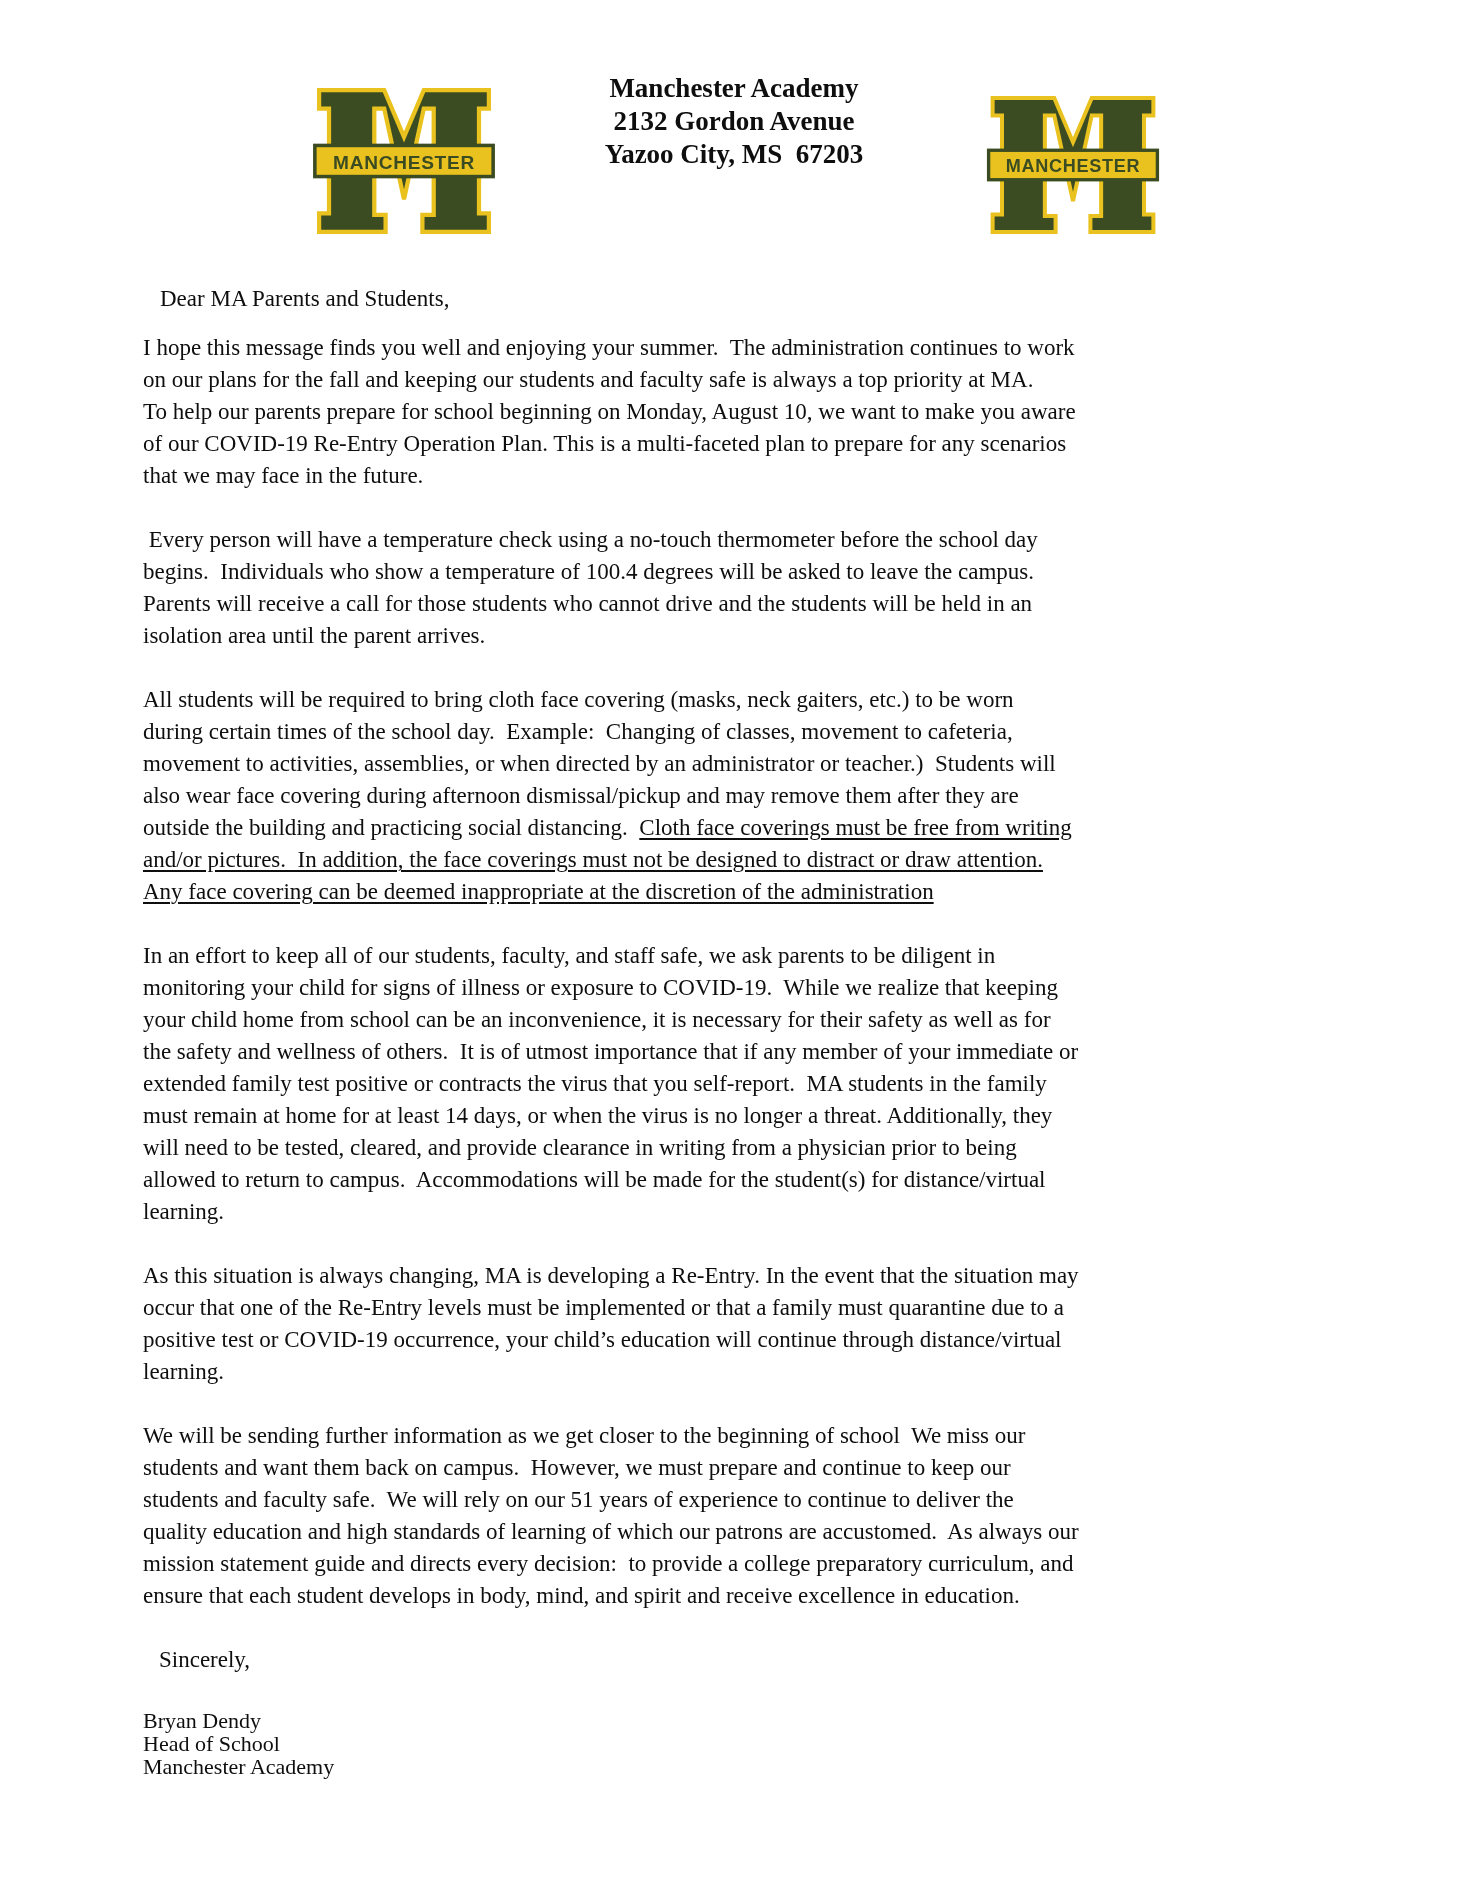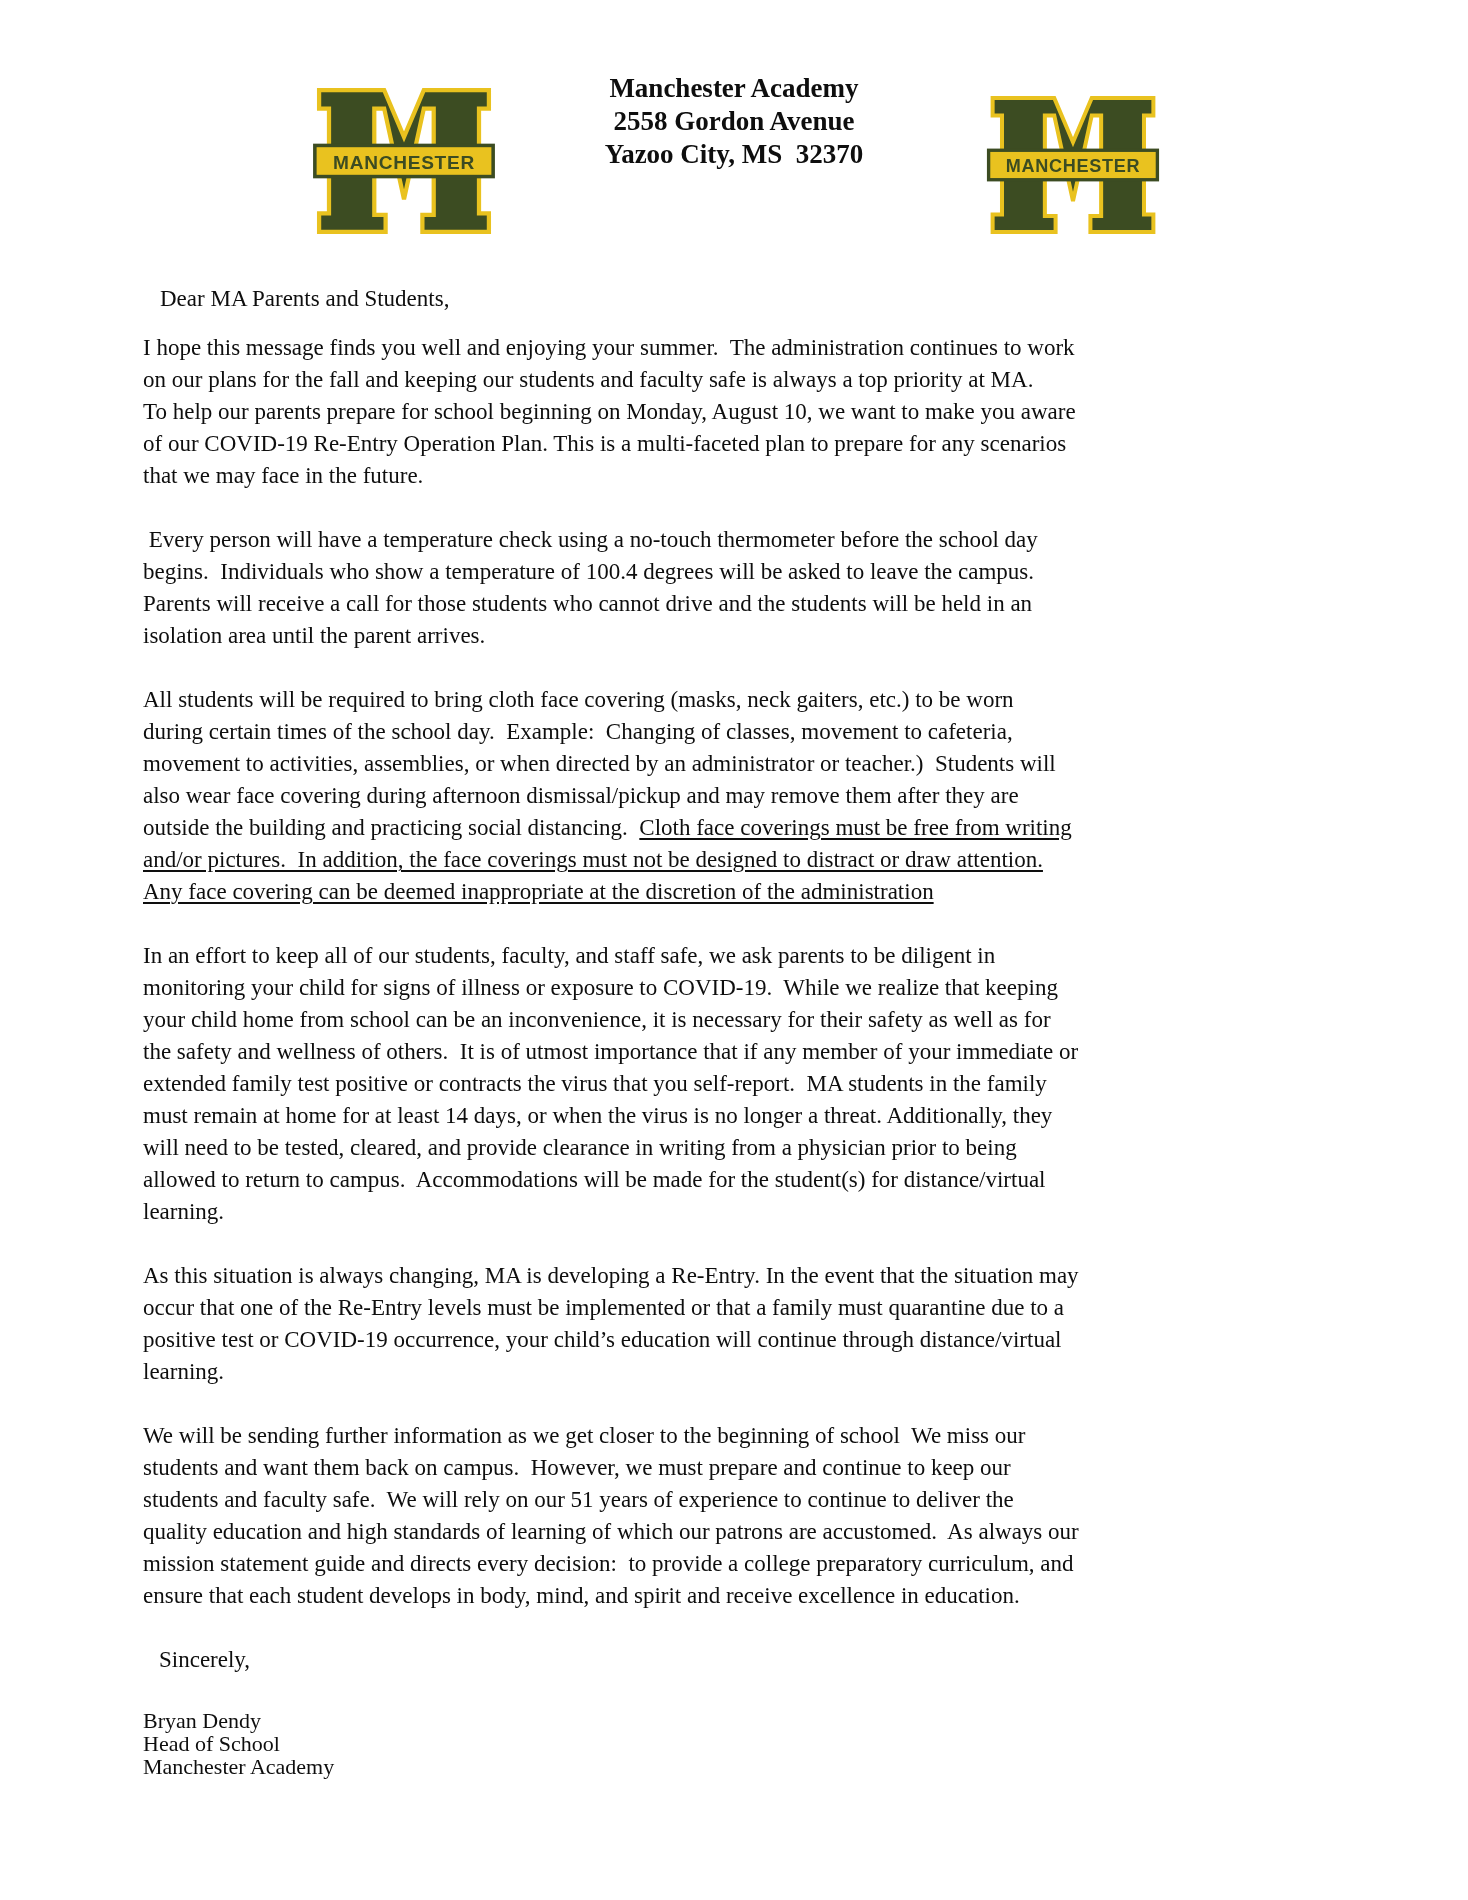--- a/index.html
+++ b/index.html
@@ -73,22 +73,22 @@
       <path stroke-width="3" stroke-linejoin="miter" d="M 4,3 L 50,3 L 64,36 L 78,3 L 124,3 L 124,16 L 117,16 L 117,90 L 124,90 L 124,103
                L 77,103 L 77,91 L 85,91 L 85,16 L 78,16 L 64,80 L 50,16 L 43,16 L 43,91 L 51,91
                L 51,103 L 4,103 L 4,90 L 11,90 L 11,16 L 4,16 Z" fill="#3c4c22" stroke="#e9c21f"></path>
       <rect x="1" y="42" width="126" height="22" stroke-width="2.5" fill="#e9c21f" stroke="#3c4c22"></rect>
       <text x="64" y="58.5" text-anchor="middle" font-family="Liberation Sans, sans-serif" font-weight="bold" font-size="13.5" letter-spacing="0.5" fill="#3c4c22">MANCHESTER</text>
     </svg>
   </div>
 
   <div class="header-text">
     <div>Manchester Academy</div>
-    <div>2558 Gordon Avenue</div>
-    <div>Yazoo City, MS  32370</div>
+    <div>2132 Gordon Avenue</div>
+    <div>Yazoo City, MS  67203</div>
   </div>
 
   <div class="body-text">
     <p class="salutation">Dear MA Parents and Students,</p>
     <div>
         <p class="para"><span>I hope this message finds you well and enjoying your summer.  The administration continues to work
 on our plans for the fall and keeping our students and faculty safe is always a top priority at MA.
 To help our parents prepare for school beginning on Monday, August 10, we want to make you aware
 of our COVID-19 Re-Entry Operation Plan. This is a multi-faceted plan to prepare for any scenarios
 that we may face in the future.</span></p>

